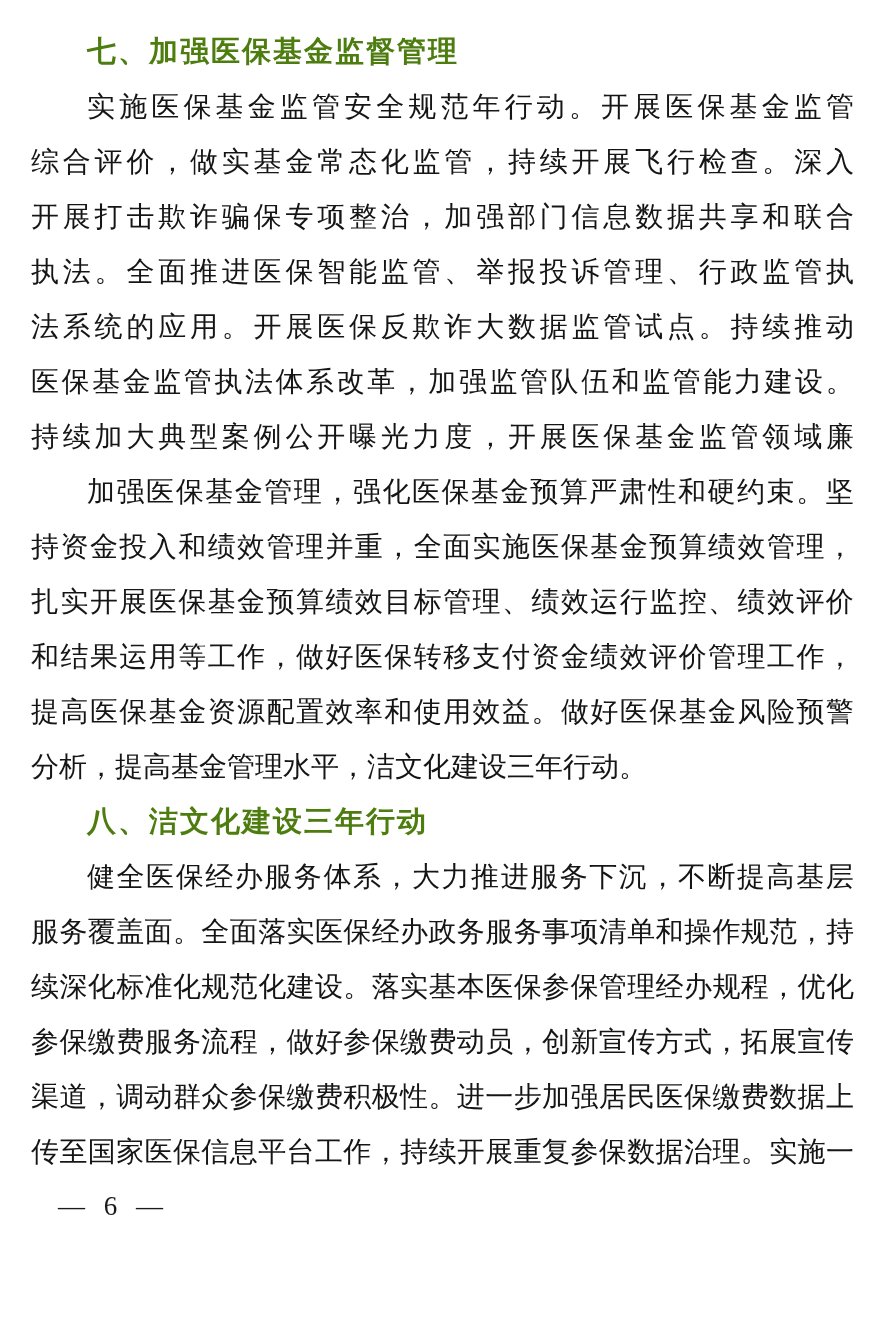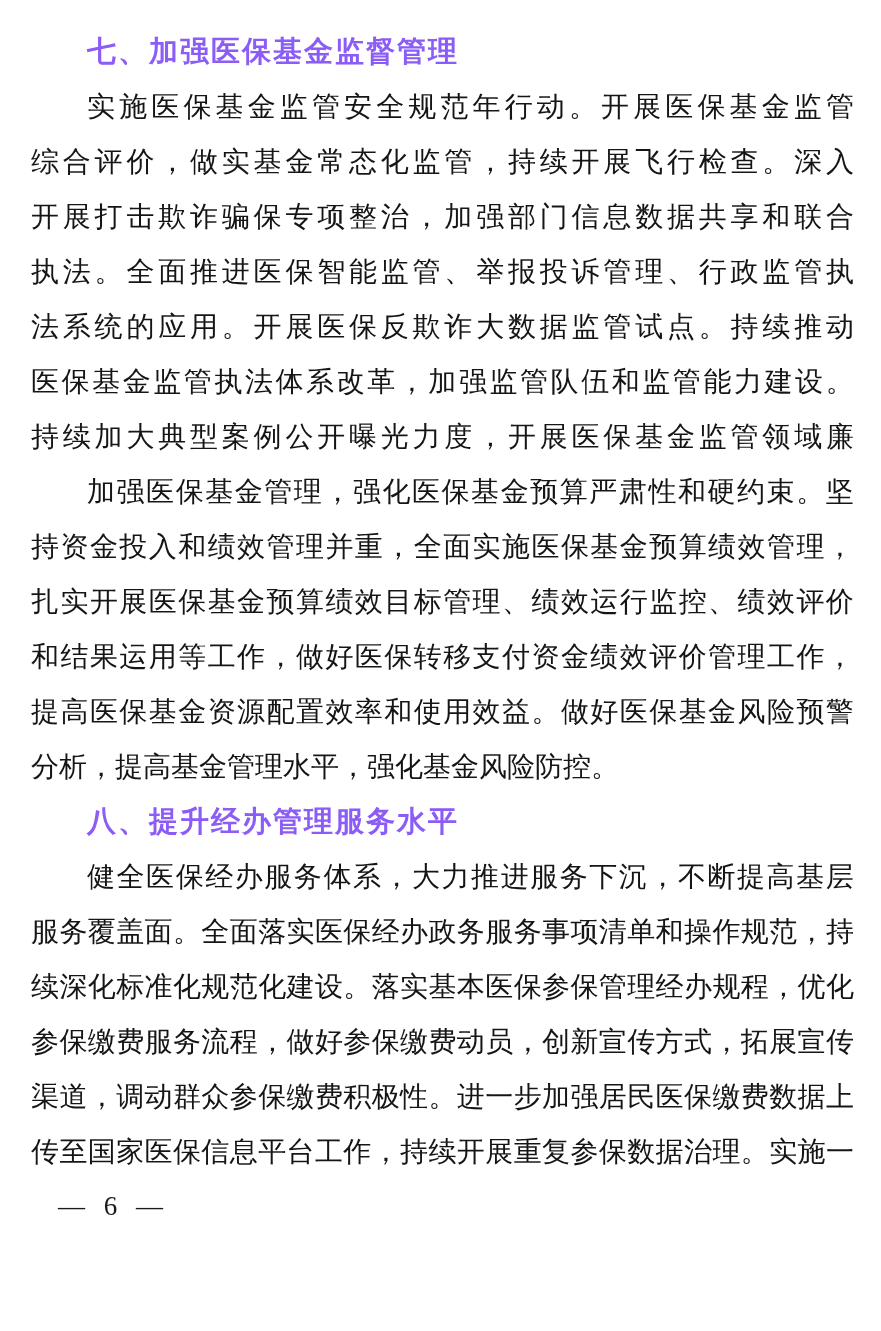--- a/index.html
+++ b/index.html
@@ -15,21 +15,21 @@
     font-family: "Liberation Serif", "DejaVu Serif", serif;
   }
   .heading {
     height: 55px;
     line-height: 55px;
     padding-left: 56px;
     font-family: "Liberation Sans", "DejaVu Sans", sans-serif;
     font-weight: 700;
     font-size: 29px;
     letter-spacing: 2px;
-    color: #8b5cf6;
+    color: #4d7c0f;
     white-space: nowrap;
   }
   .para { width: 823px; }
   .line {
     height: 55px;
     line-height: 55px;
     font-size: 28px;
     color: #151515;
     white-space: nowrap;
   }
@@ -395,24 +395,24 @@
         <span>好</span>
         <span>医</span>
         <span>保</span>
         <span>基</span>
         <span>金</span>
         <span>风</span>
         <span>险</span>
         <span>预</span>
         <span>警</span>
       </div>
-      <div class="line plain">分析，提高基金管理水平，强化基金风险防控。</div>
+      <div class="line plain">分析，提高基金管理水平，洁文化建设三年行动。</div>
     </div>
 
-  <div class="heading">八、提升经办管理服务水平</div>
+  <div class="heading">八、洁文化建设三年行动</div>
 
   <div class="para">
       <div class="line indent fill">
         <span>健</span>
         <span>全</span>
         <span>医</span>
         <span>保</span>
         <span>经</span>
         <span>办</span>
         <span>服</span>

